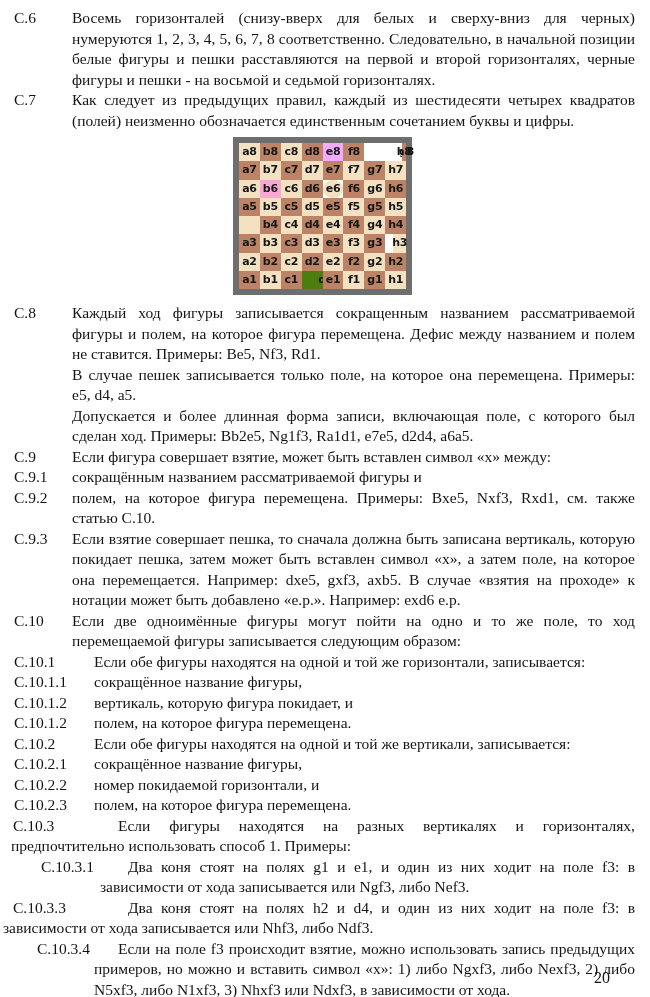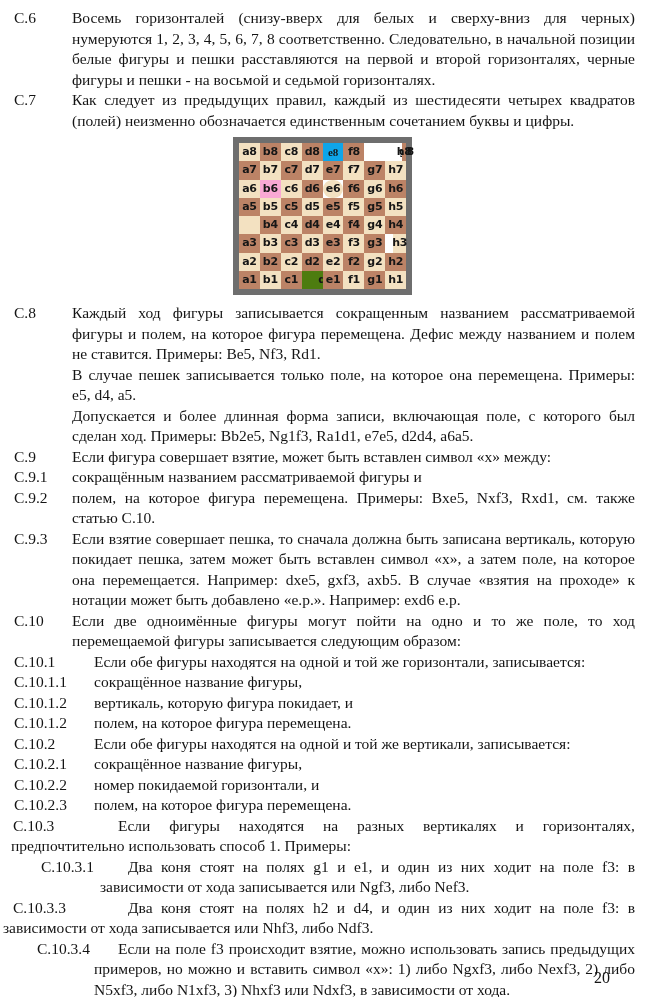--- a/index.html
+++ b/index.html
@@ -79,21 +79,21 @@
     <span class="lbl">С.7</span>
     <span class="txt">Как следует из предыдущих правил, каждый из шестидесяти четырех квадратов (полей) неизменно обозначается единственным сочетанием буквы и цифры.</span>
   </div>
 
   <div class="board-wrap">
     <div class="board" id="board" style="border-color: rgb(110, 110, 110);">
         <div class="cell" style="background: rgb(243, 225, 193);">a8</div>
         <div class="cell" style="background: rgb(188, 131, 102);">b8</div>
         <div class="cell" style="background: rgb(243, 225, 193);">c8</div>
         <div class="cell" style="background: rgb(188, 131, 102);">d8</div>
-        <div class="cell" style="background: #0ea5e9; font-family: Liberation Serif, serif;">e8</div>
+        <div class="cell" style="background: #f0abfc;">e8</div>
         <div class="cell" style="background: rgb(188, 131, 102);">f8</div>
         <div class="cell" style="background: #d946ef; margin-left: 42px;">g8</div>
         <div class="cell" style="background: rgb(188, 131, 102); margin-left: 17px;">h8</div>
         <div class="cell" style="background: rgb(188, 131, 102);">a7</div>
         <div class="cell" style="background: rgb(243, 225, 193);">b7</div>
         <div class="cell" style="background: rgb(188, 131, 102);">c7</div>
         <div class="cell" style="background: rgb(243, 225, 193);">d7</div>
         <div class="cell" style="background: rgb(188, 131, 102);">e7</div>
         <div class="cell" style="background: rgb(243, 225, 193);">f7</div>
         <div class="cell" style="background: rgb(188, 131, 102);">g7</div>

